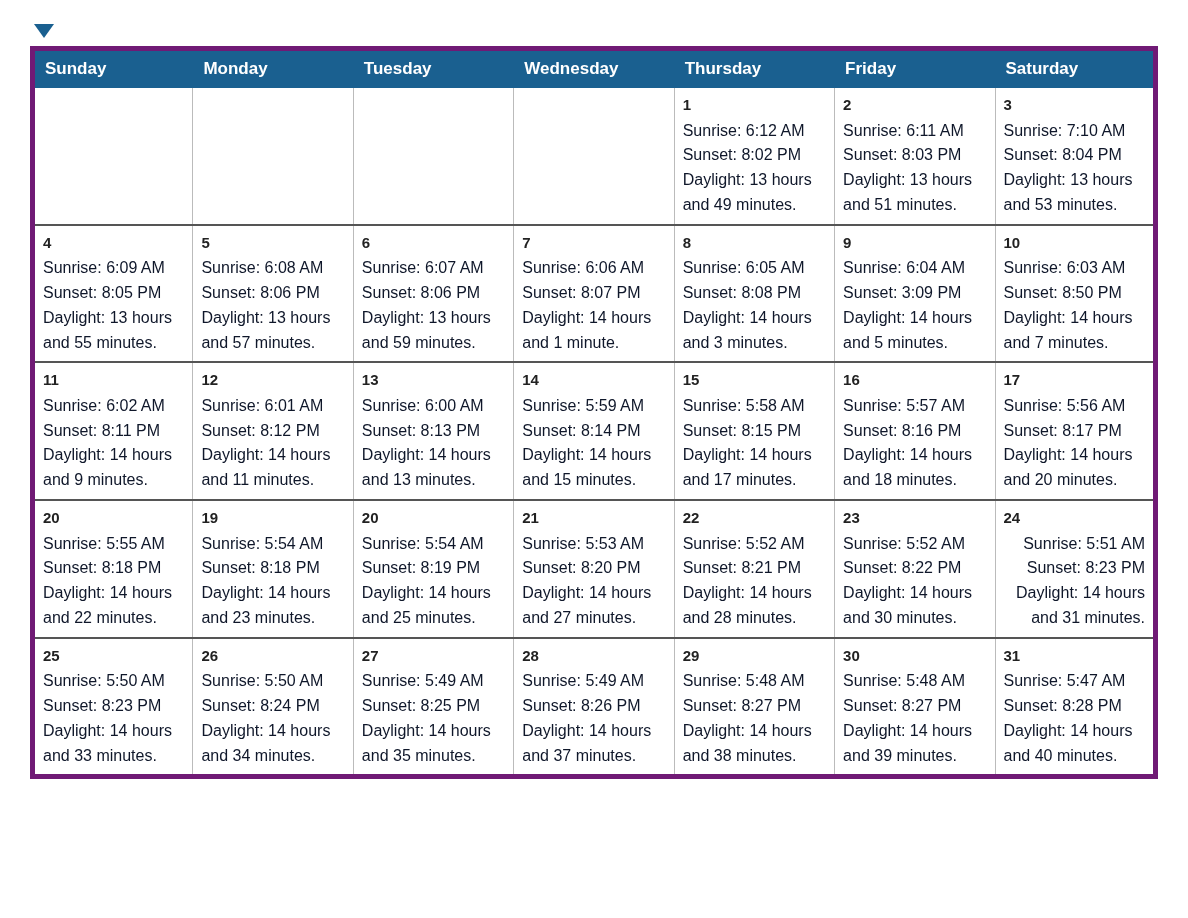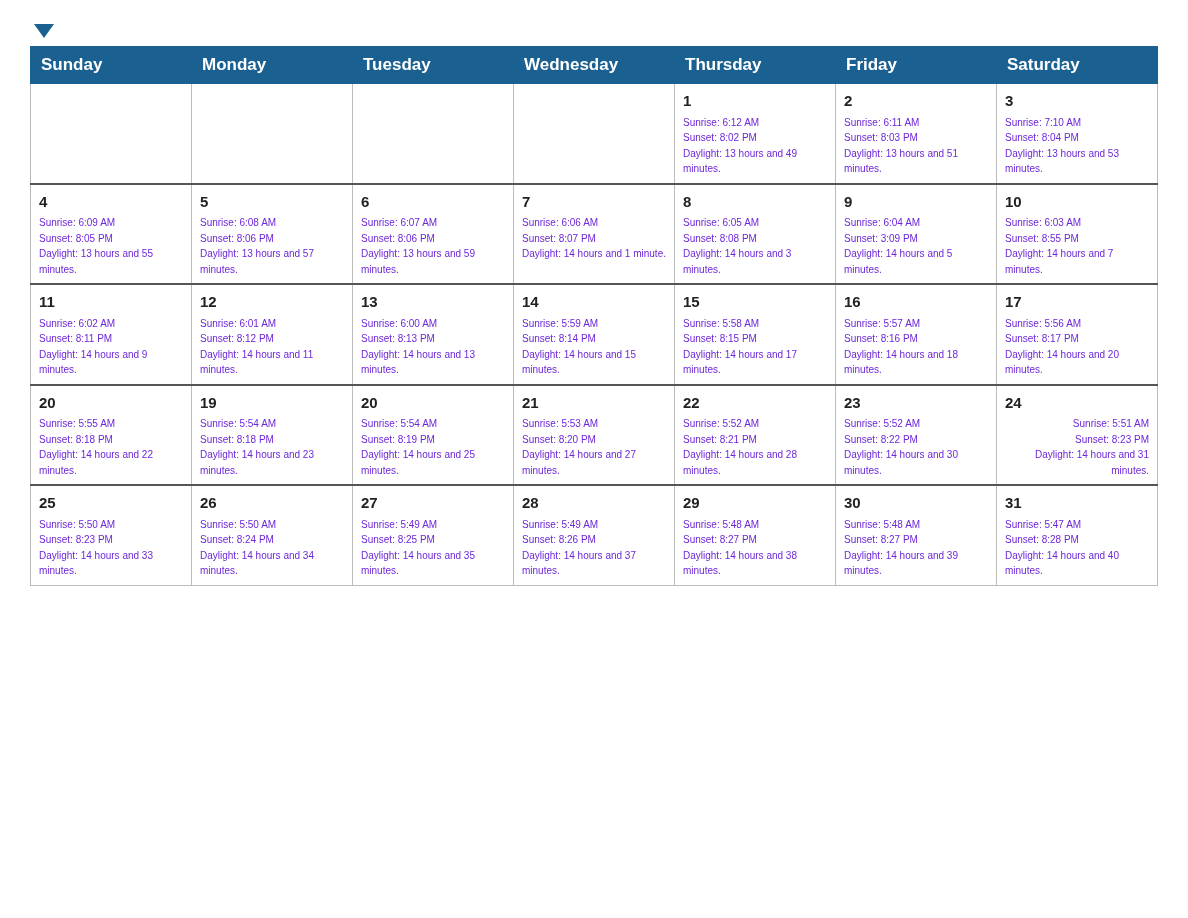--- a/index.html
+++ b/index.html
@@ -55,21 +55,21 @@
       line-height: 1.1;
     }
     .location {
       font-size: 22px;
       color: #333;
       margin-top: 2px;
     }
     .calendar {
       width: 100%;
       border-collapse: collapse;
-      border: 1px solid #701a75;
+      border: 5px solid #701a75;
       padding-left: 12px;
     }
     .calendar th {
       background-color: #1a6090;
       color: #fff;
       font-size: 17px;
       font-weight: bold;
       padding: 8px 10px;
       text-align: left;
       border: 1px solid #1a6090;
@@ -85,22 +85,22 @@
       line-height: 1.5;
     }
     .day-number {
       font-size: 15px;
       font-weight: bold;
       color: #222;
       display: block;
       margin-bottom: 2px;
     }
     .day-info {
-      font-size: 10px;
-      color: #6d28d9;
+      font-size: 16px;
+      color: #0f172a;
       line-height: 1.55;
     }
     .empty-cell {
       background: #fff;
     }
     tr:not(:first-child) td {
       border-top: 2px solid #555;
     }
     .calendar thead tr th {
       border-top: 1px solid #1a6090;
@@ -193,21 +193,21 @@
         </td>
         <td>
           <span class="day-number">9</span>
           <div class="day-info" style="white-space: pre-line;">Sunrise: 6:04 AM
 Sunset: 3:09 PM
 Daylight: 14 hours and 5 minutes.</div>
         </td>
         <td>
           <span class="day-number">10</span>
           <div class="day-info" style="white-space: pre-line;">Sunrise: 6:03 AM
-Sunset: 8:55 PM
+Sunset: 8:50 PM
 Daylight: 14 hours and 7 minutes.</div>
         </td>
       </tr>
       <tr>
         <td>
           <span class="day-number">11</span>
           <div class="day-info" style="white-space: pre-line;">Sunrise: 6:02 AM
 Sunset: 8:11 PM
 Daylight: 14 hours and 9 minutes.</div>
         </td>

